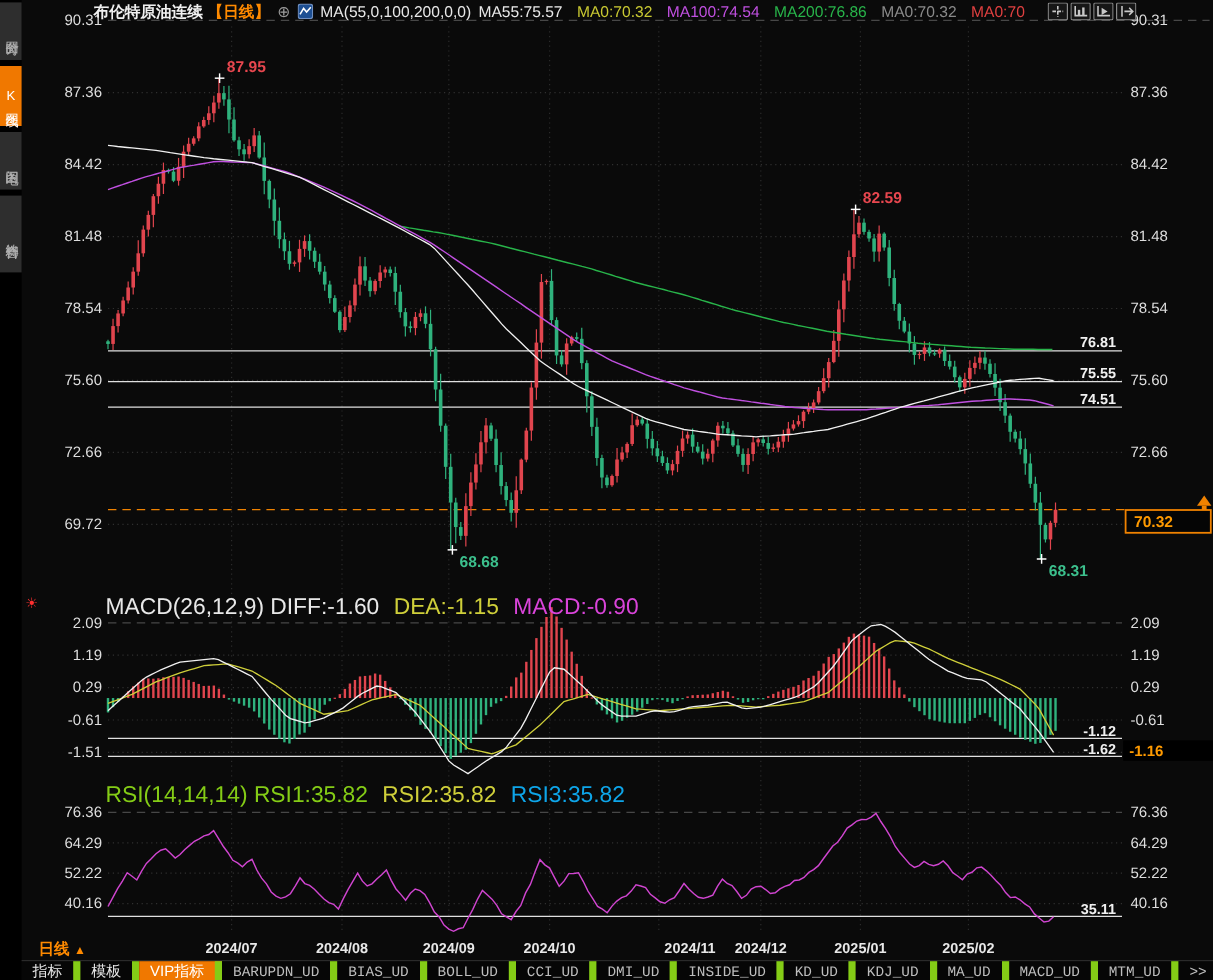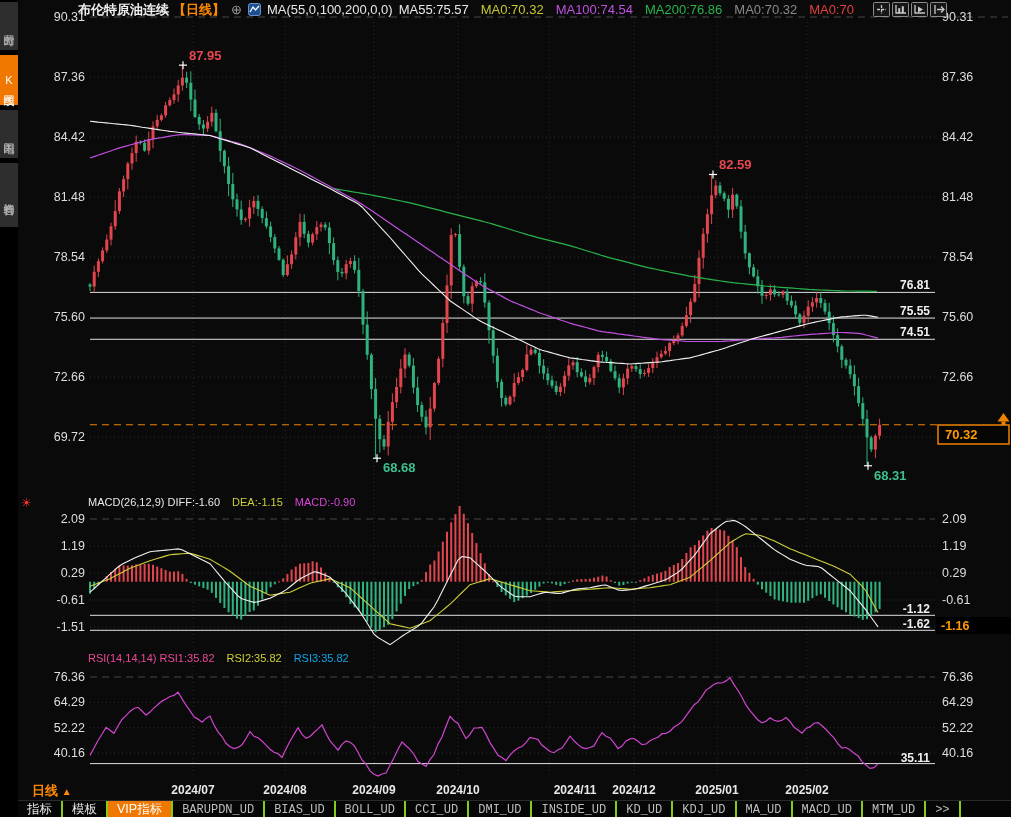--- a/index.html
+++ b/index.html
@@ -19,36 +19,36 @@
   .h-title{color:#f0f0f0;font-weight:bold;}
   .h-period{color:#ff8a00;font-weight:bold;margin-left:-2px;}
   .h-plus{color:#9a9a9a;font-size:13px;cursor:pointer;}
   .ma-item{font-size:13px;}
   .toolbar{position:absolute;left:873px;top:2px;display:flex;gap:2px;z-index:3;}
   .tb-icon{cursor:pointer;}
   .tb-icon .b{fill:#161616;stroke:#8c8c8c;stroke-width:1;}
   .tb-icon .s{stroke:#c8c8c8;fill:none;stroke-width:1.3;}
   .tb-icon .f{fill:#c8c8c8;}
   
-  .ind-header{position:absolute;left:88px;height:15px;display:flex;gap:12px;font-size:11px;
+  .ind-header{position:absolute;left:88px;height:15px;display:flex;gap:12px;font-size:19px;
               z-index:3;white-space:nowrap;}
   #macd-header{top:496px;}
   #rsi-header{top:652px;}
   .sun{position:absolute;left:21px;top:496px;color:#ff3030;font-size:12px;z-index:3;}
   
   .date-row{position:absolute;left:0;top:780px;width:937px;height:20px;z-index:3;}
   .date-label{position:absolute;top:3px;width:70px;text-align:center;color:#e8e8e8;
               font-weight:bold;font-size:12px;}
   .period-chip{position:absolute;left:32px;top:2px;color:#ff8a00;font-weight:bold;font-size:13px;}
   .period-chip .arr{font-size:10px;}
   
   .tab-row{position:absolute;left:18px;top:800px;width:993px;height:17px;background:#060606;
            display:flex;align-items:stretch;border-top:1px solid #2a2a2a;z-index:4;}
   .b-tab{display:flex;align-items:center;padding:0 9px;font-size:12px;color:#bdbdbd;
-         border-right:2px solid #84cc16;cursor:pointer;white-space:nowrap;
+         border-right:6px solid #84cc16;cursor:pointer;white-space:nowrap;
          font-family:"Liberation Mono",monospace;}
   .b-tab.cn{font-family:"Liberation Sans",sans-serif;font-size:12.5px;color:#e8e8e8;}
   .b-tab.active{background:#f07800;color:#ffffff;}
 </style>
 </head>
 <body>
 
 <div class="app">
 
   <svg id="chart" width="1011" height="780">
@@ -784,21 +784,21 @@
     </svg>
   </div>
 
   <span class="sun">☀</span>
   <div class="ind-header" id="macd-header">
       <span style="color: rgb(232, 232, 232);">MACD(26,12,9) DIFF:-1.60</span>
       <span style="color: rgb(207, 207, 58);">DEA:-1.15</span>
       <span style="color: rgb(217, 68, 217);">MACD:-0.90</span>
     </div>
   <div class="ind-header" id="rsi-header">
-      <span style="color: #ec4899;">RSI(14,14,14) RSI1:35.82</span>
+      <span style="color: #84cc16;">RSI(14,14,14) RSI1:35.82</span>
       <span style="color: rgb(207, 207, 58);">RSI2:35.82</span>
       <span style="color: #0ea5e9;">RSI3:35.82</span>
     </div>
 
   <div class="date-row" id="date-row">
     <span class="period-chip">
       <span>日线</span>
       <span class="arr">▲</span>
     </span>
   <span class="date-label" style="left: 158px;">2024/07</span>

